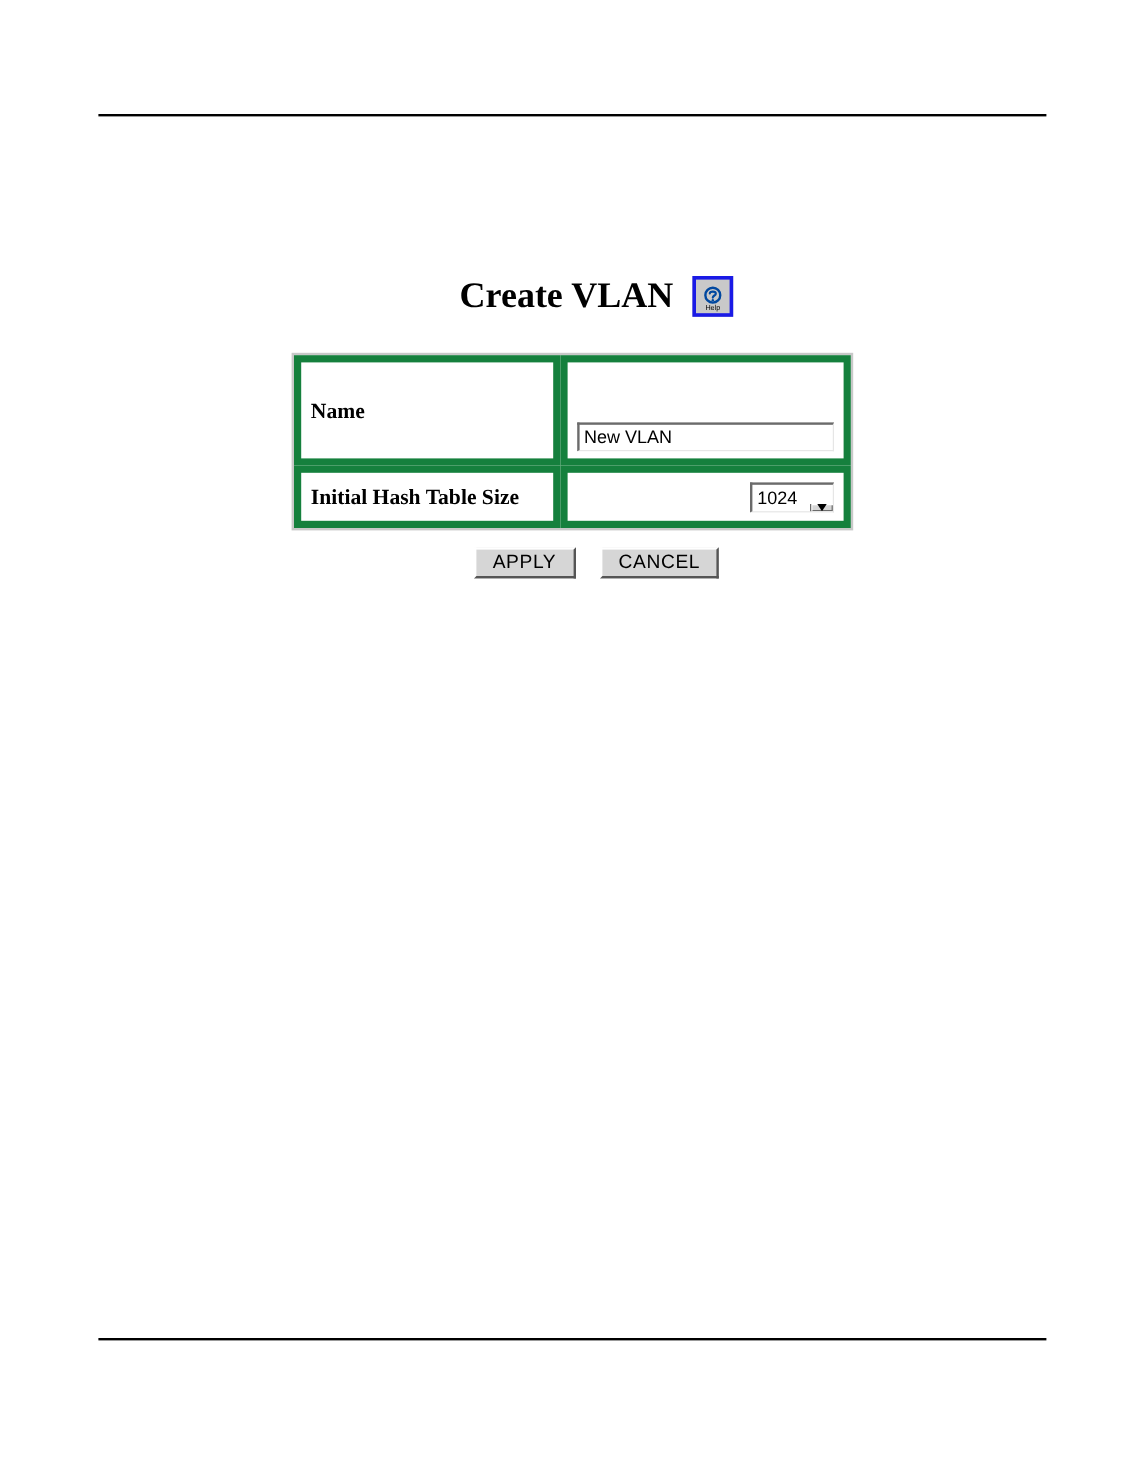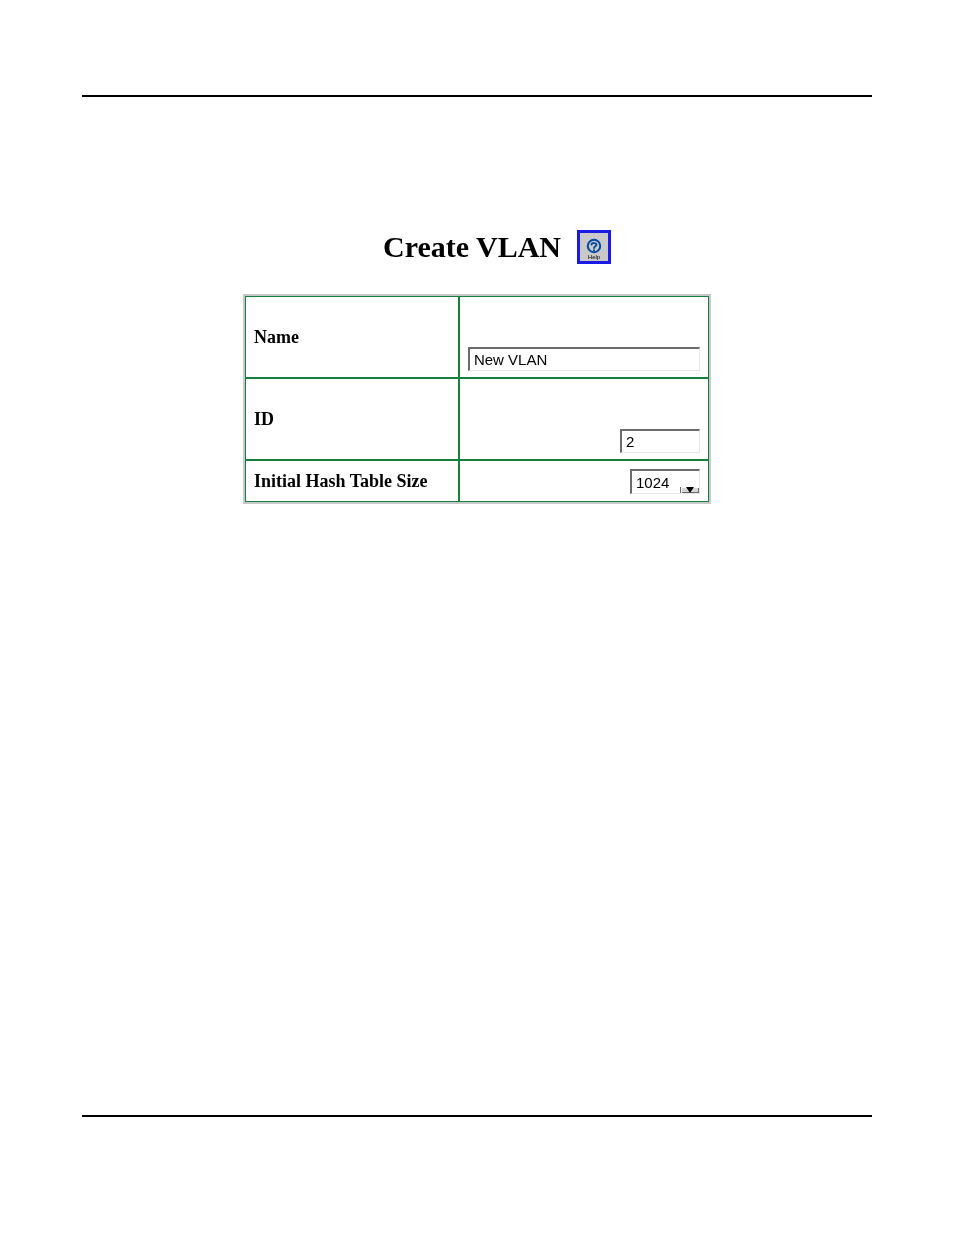--- a/index.html
+++ b/index.html
@@ -77,21 +77,21 @@
   }
 
   table.form {
     border-collapse: separate;
     border-spacing: 0;
     border: 2px solid #c8c8c8;
     background: #fff;
     width: 468px;
   }
   table.form td {
-    border: 1px solid #15803d;
+    border: 6px solid #15803d;
     padding: 6px 8px;
     font-family: "Times New Roman", Times, serif;
     font-size: 18px;
     height: 28px;
   }
   td.label {
     font-weight: bold;
     width: 200px;
     white-space: nowrap;
   }
@@ -181,41 +181,39 @@
         <span class="help-label">Help</span>
       </div>
     </div>
 
     <table class="form">
       <tbody>
           <tr>
         <td class="label">Name</td>
         <td class="value">
           <input type="text" class="name-input" value="New VLAN" style="">
-        </td>
-      </tr>
-      <tr>
-        <td class="label">ID</td>
-        <td class="value value-right">
-          <input type="text" class="id-input" value="2" style="">
         </td>
       </tr>
       <tr>
         <td class="label">Initial Hash Table Size</td>
         <td class="value value-right">
           <span class="select-wrap">
             <span class="select-val">1024</span>
             <span class="select-btn">
               <svg width="8" height="6" viewBox="0 0 8 6">
                     <polygon points="0,0 8,0 4,6"></polygon>
                   </svg>
             </span>
           </span>
         </td>
       </tr>
     </tbody>
       </table>
 
+    <div class="button-row">
+      <button class="btn">APPLY</button>
+      <button class="btn">CANCEL</button>
+    </div>
 
   </div>
 
   <div class="hr-bottom"></div>
 </div>
 
 </body></html>

